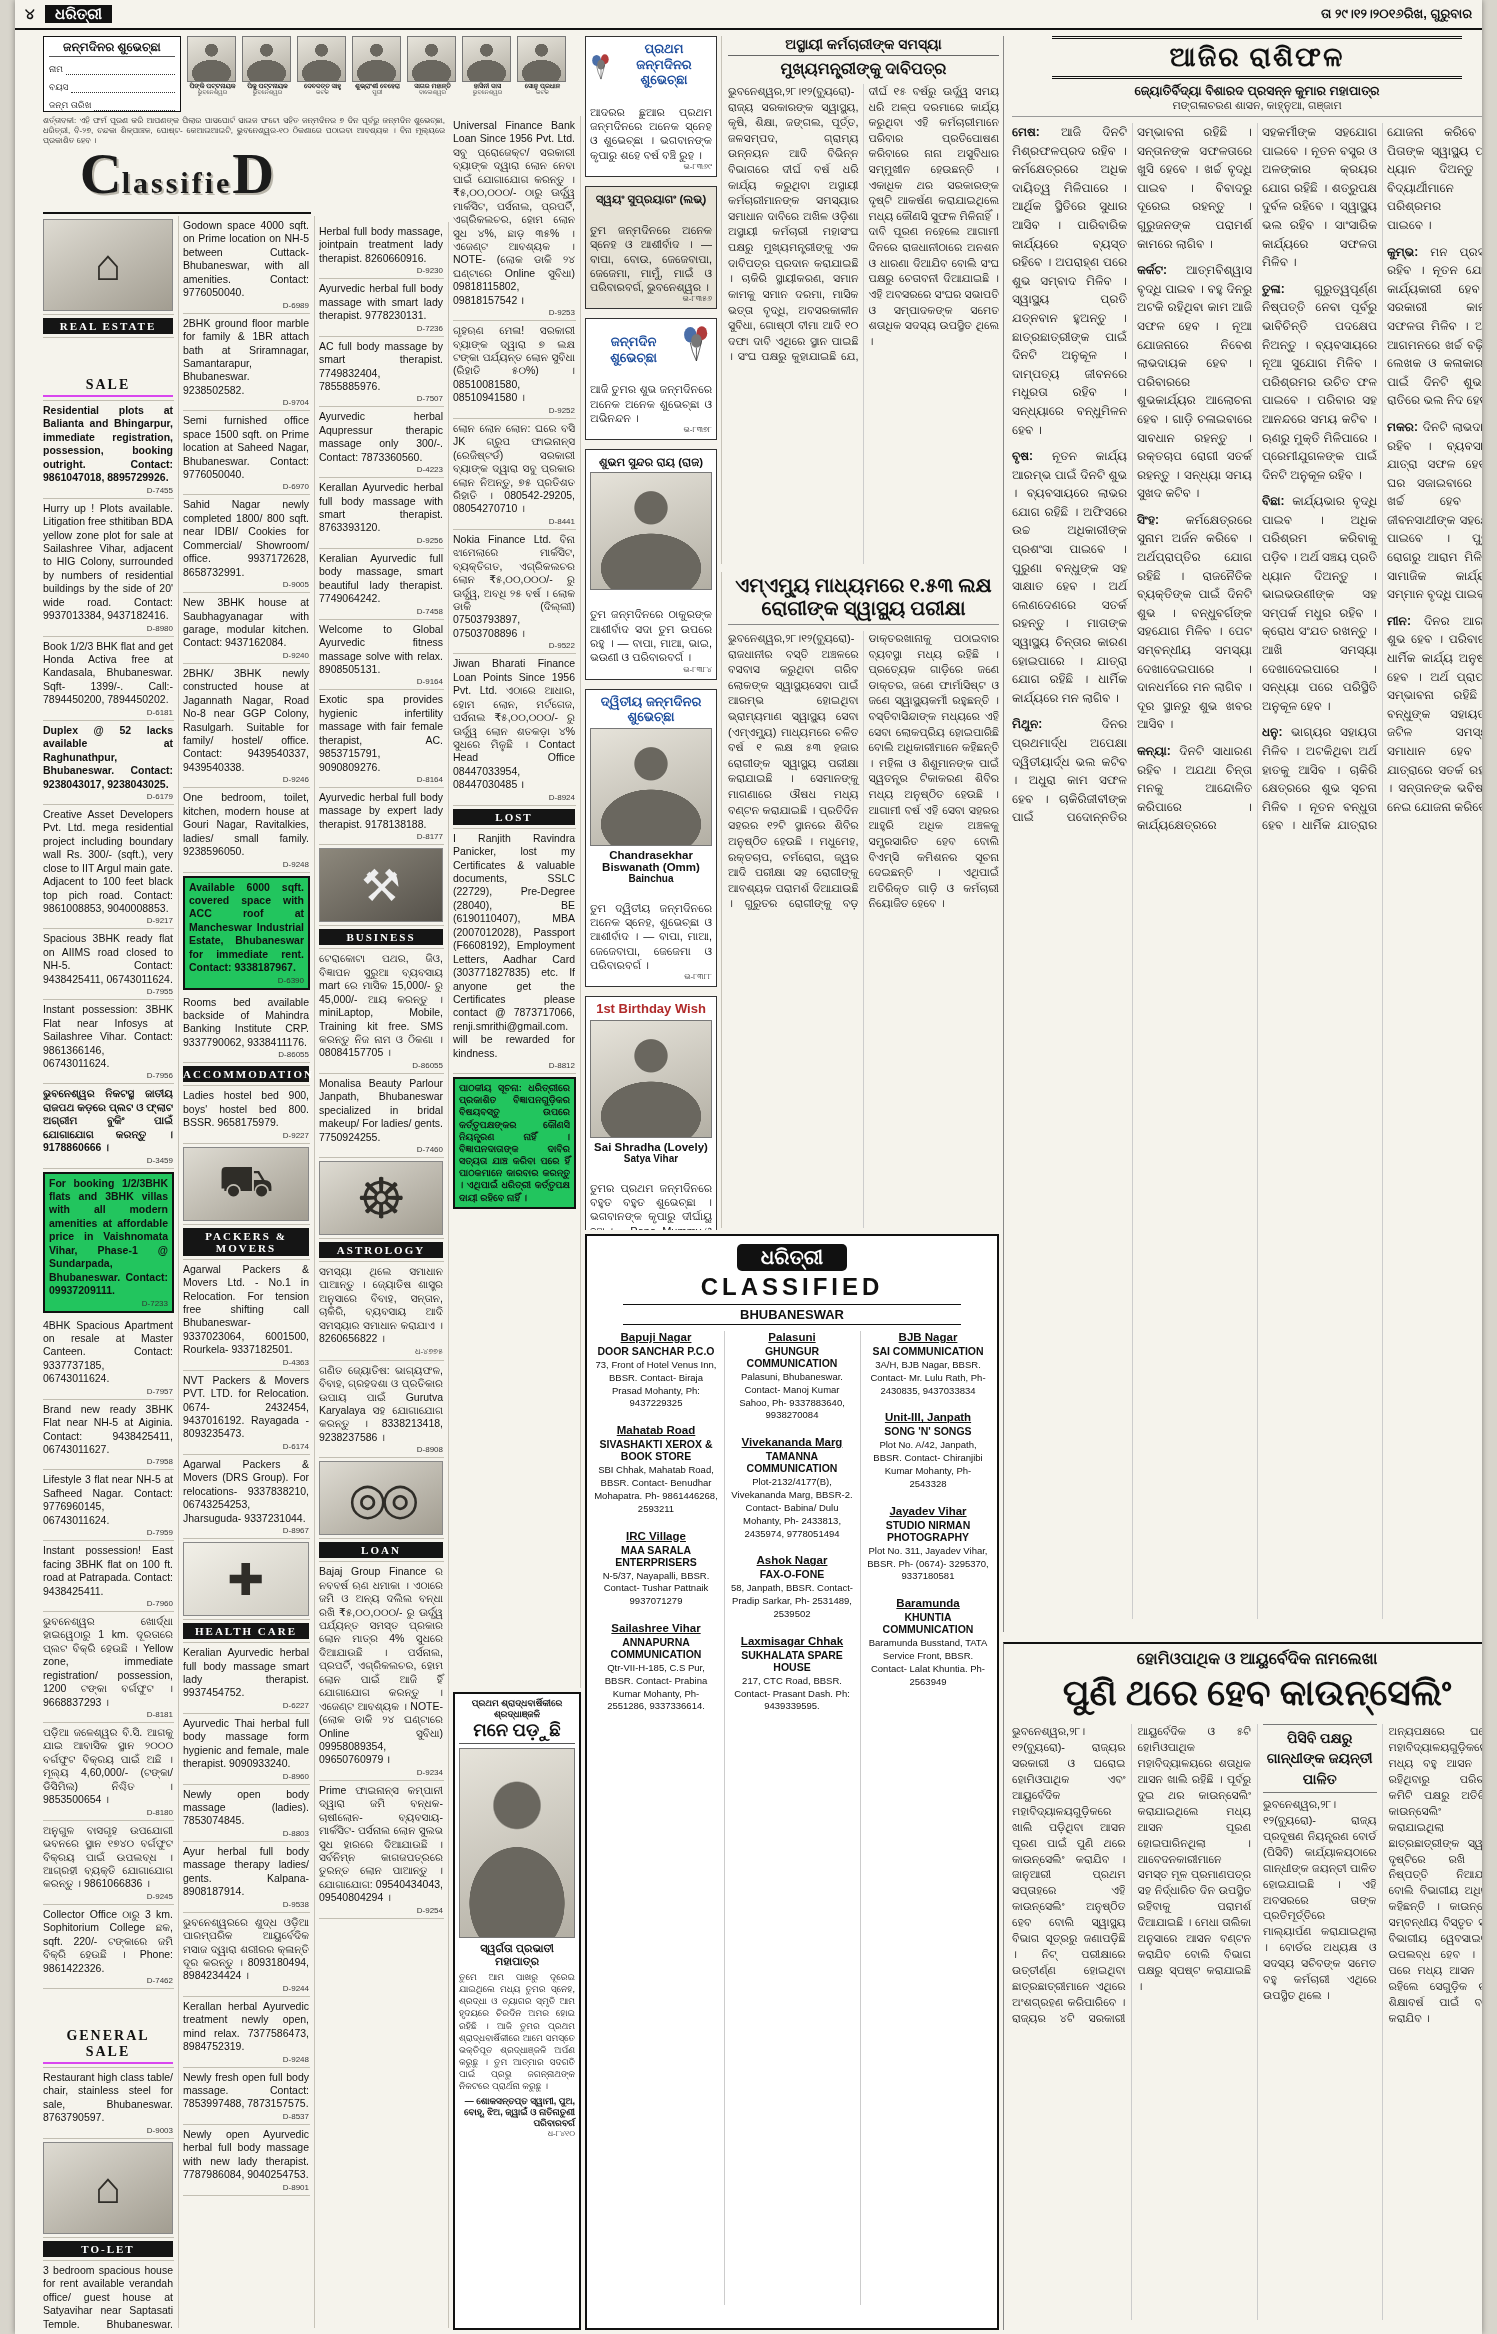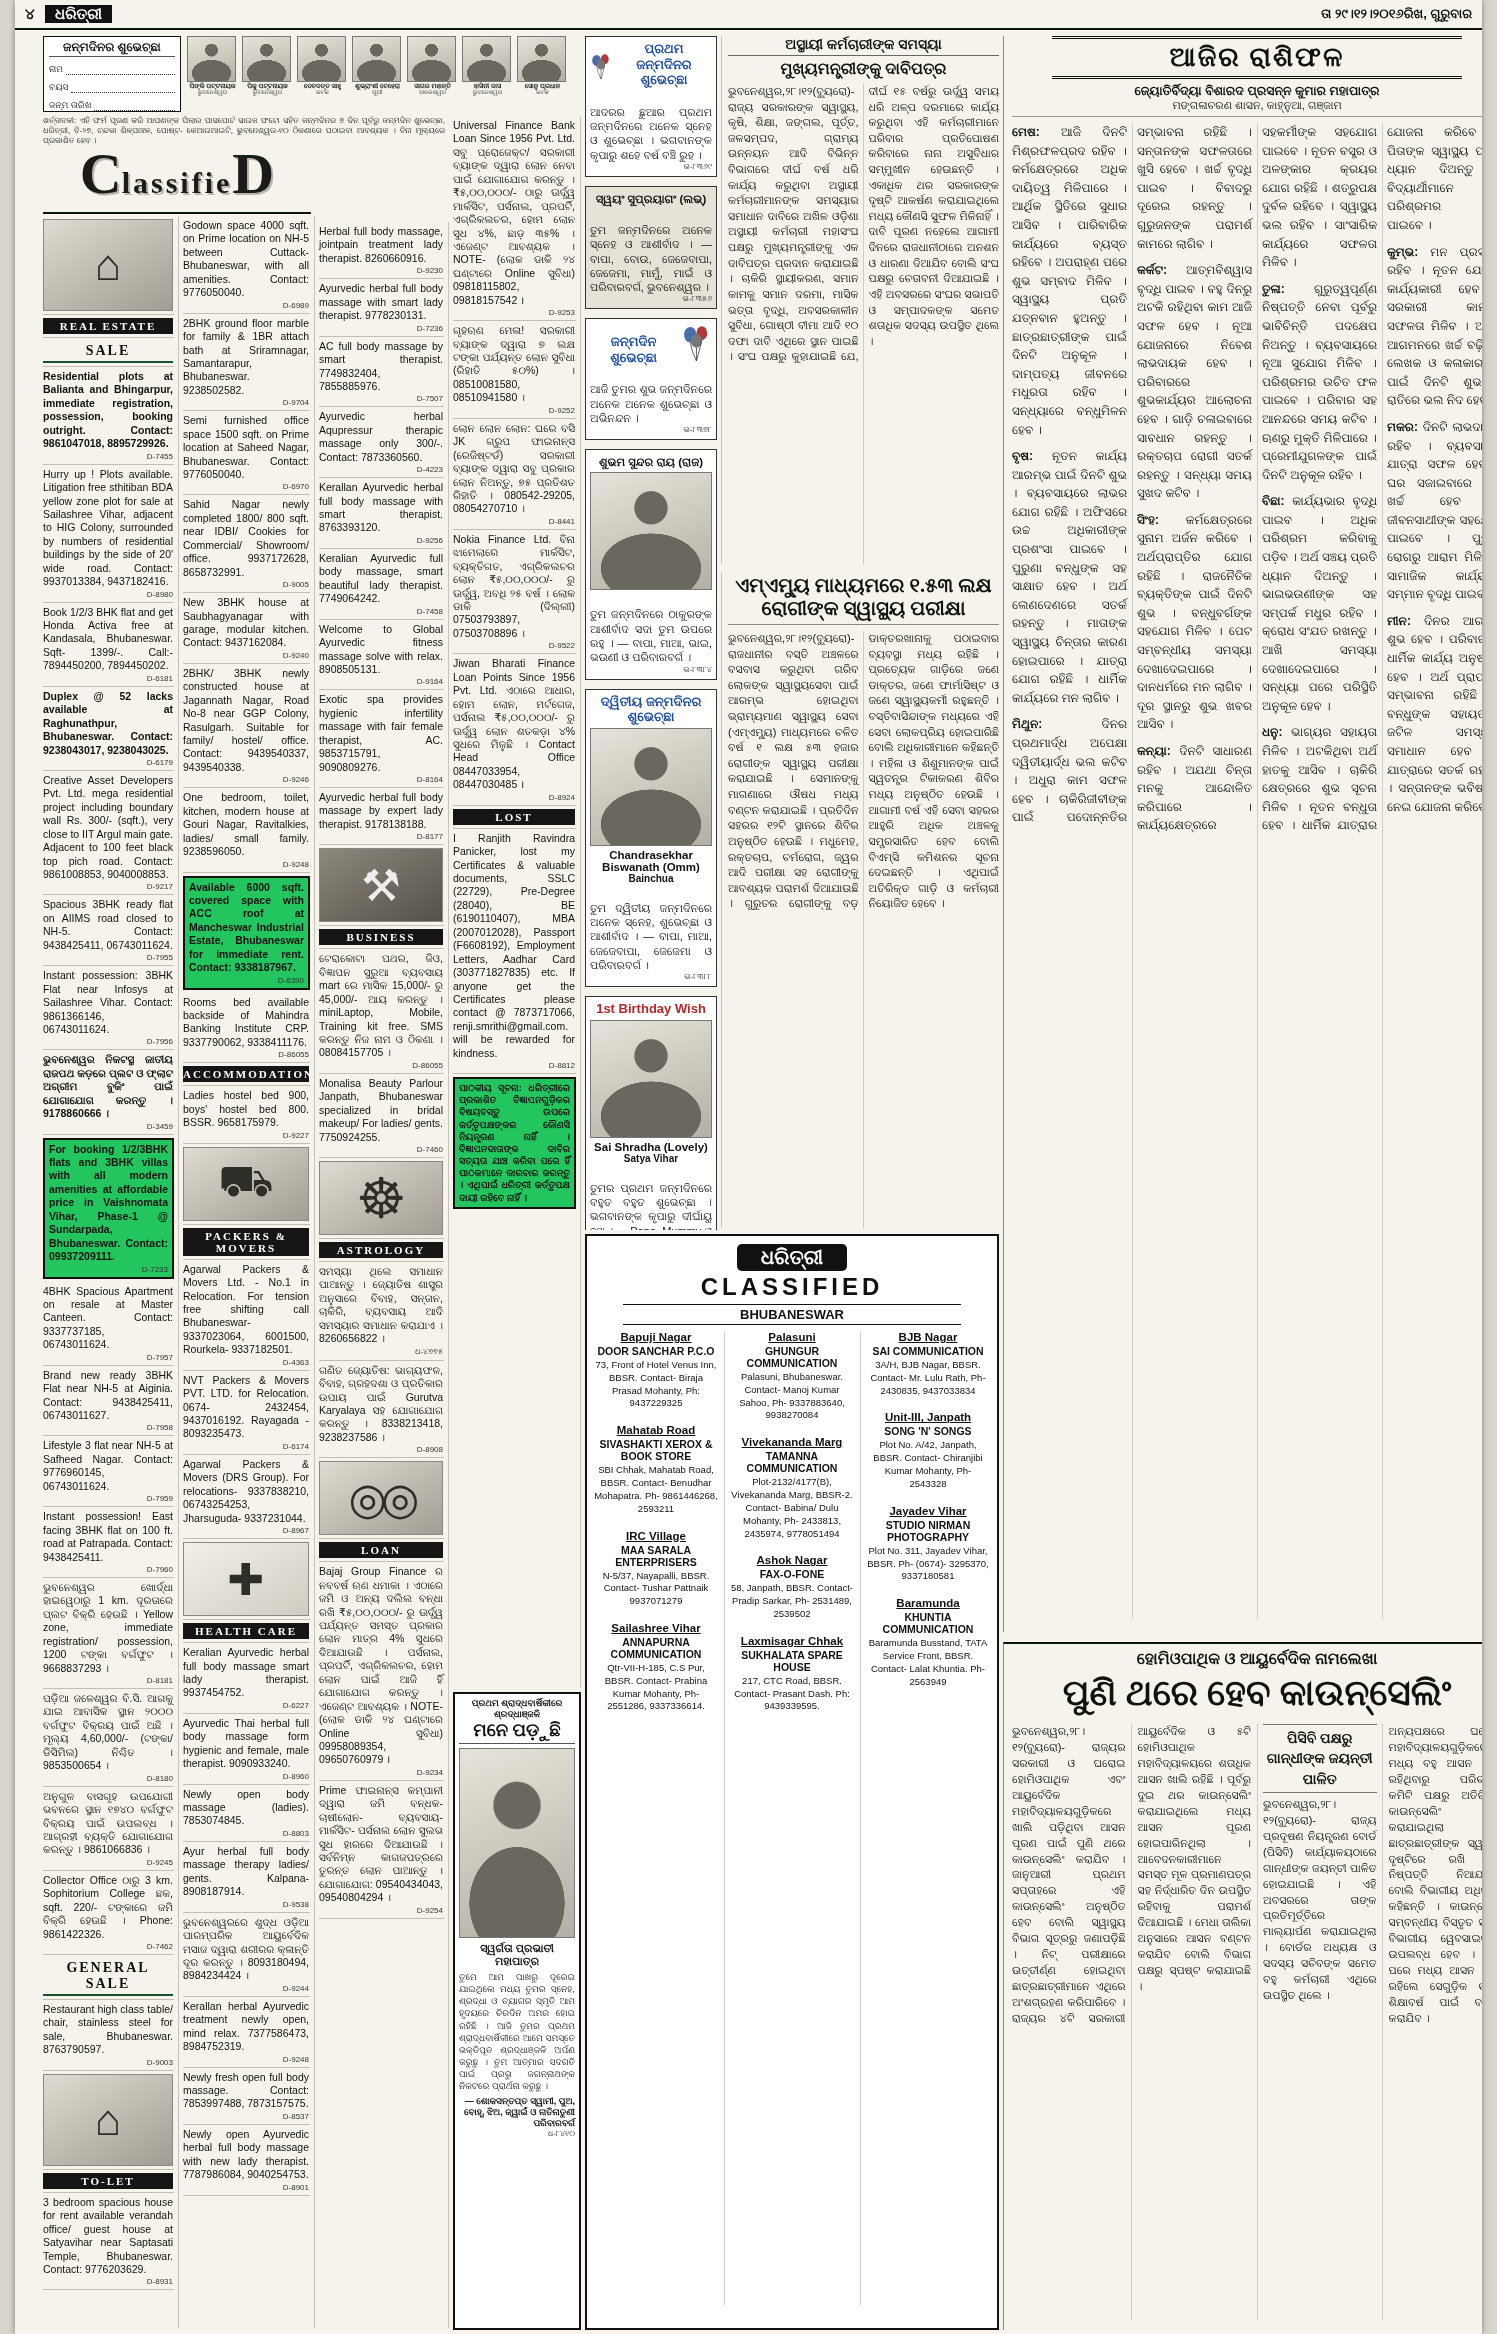--- a/index.html
+++ b/index.html
@@ -48,21 +48,21 @@
   .c2{left:168px;top:216px;width:132px;height:2112px;}
   .c3{left:304px;top:222px;width:130px;height:2106px;}
   .c4{left:438px;top:116px;width:128px;height:1572px;}
   .blk{border-bottom:1px solid #c2beb2;padding:3px 1px 3px 0;}
   .adtext{font-size:10.5px;line-height:1.28;text-align:justify;}
   .adcode{font-size:8px;text-align:right;color:#333;margin-top:1px;}
   .blk.bold .adtext{font-weight:bold;}
   .blk.boxed{border:2px solid #111;padding:3px 4px;margin:3px 0;background:#22c55e;}
   .blk.small .adtext{font-size:9.5px;}
   .hdr{font-family:"Liberation Serif","DejaVu Serif",serif;font-weight:bold;font-size:14px;letter-spacing:2px;
-       text-align:center;border-bottom:2px solid #14532d;padding:2px 0;}
+       text-align:center;border-bottom:2px solid #d946ef;padding:2px 0;margin-top:34px;}
   .banner{background:#151515;color:#fff;text-align:center;font:bold 11px "Liberation Serif","DejaVu Serif",serif;
           letter-spacing:2px;padding:2px 0;}
   .ph{display:flex;align-items:center;justify-content:center;font-size:44px;color:#2f2d28;height:74px;
       background:linear-gradient(150deg,#dedbd2,#a29d91);border:1px solid #888;box-sizing:border-box;}
   .ph.house{height:92px;}   .ph.house::before{content:"⌂";}
   .ph.truck::before{content:"⛟";}
   .ph.cross{background:linear-gradient(150deg,#f2f0e8,#cfccc2);} .ph.cross::before{content:"✚";}
   .ph.briefcase{background:linear-gradient(150deg,#8d887c,#55514a);color:#eee;} .ph.briefcase::before{content:"⚒";}
   .ph.zodiac::before{content:"☸";font-size:56px;}
   .ph.coins::before{content:"◎◎";letter-spacing:-6px;}

